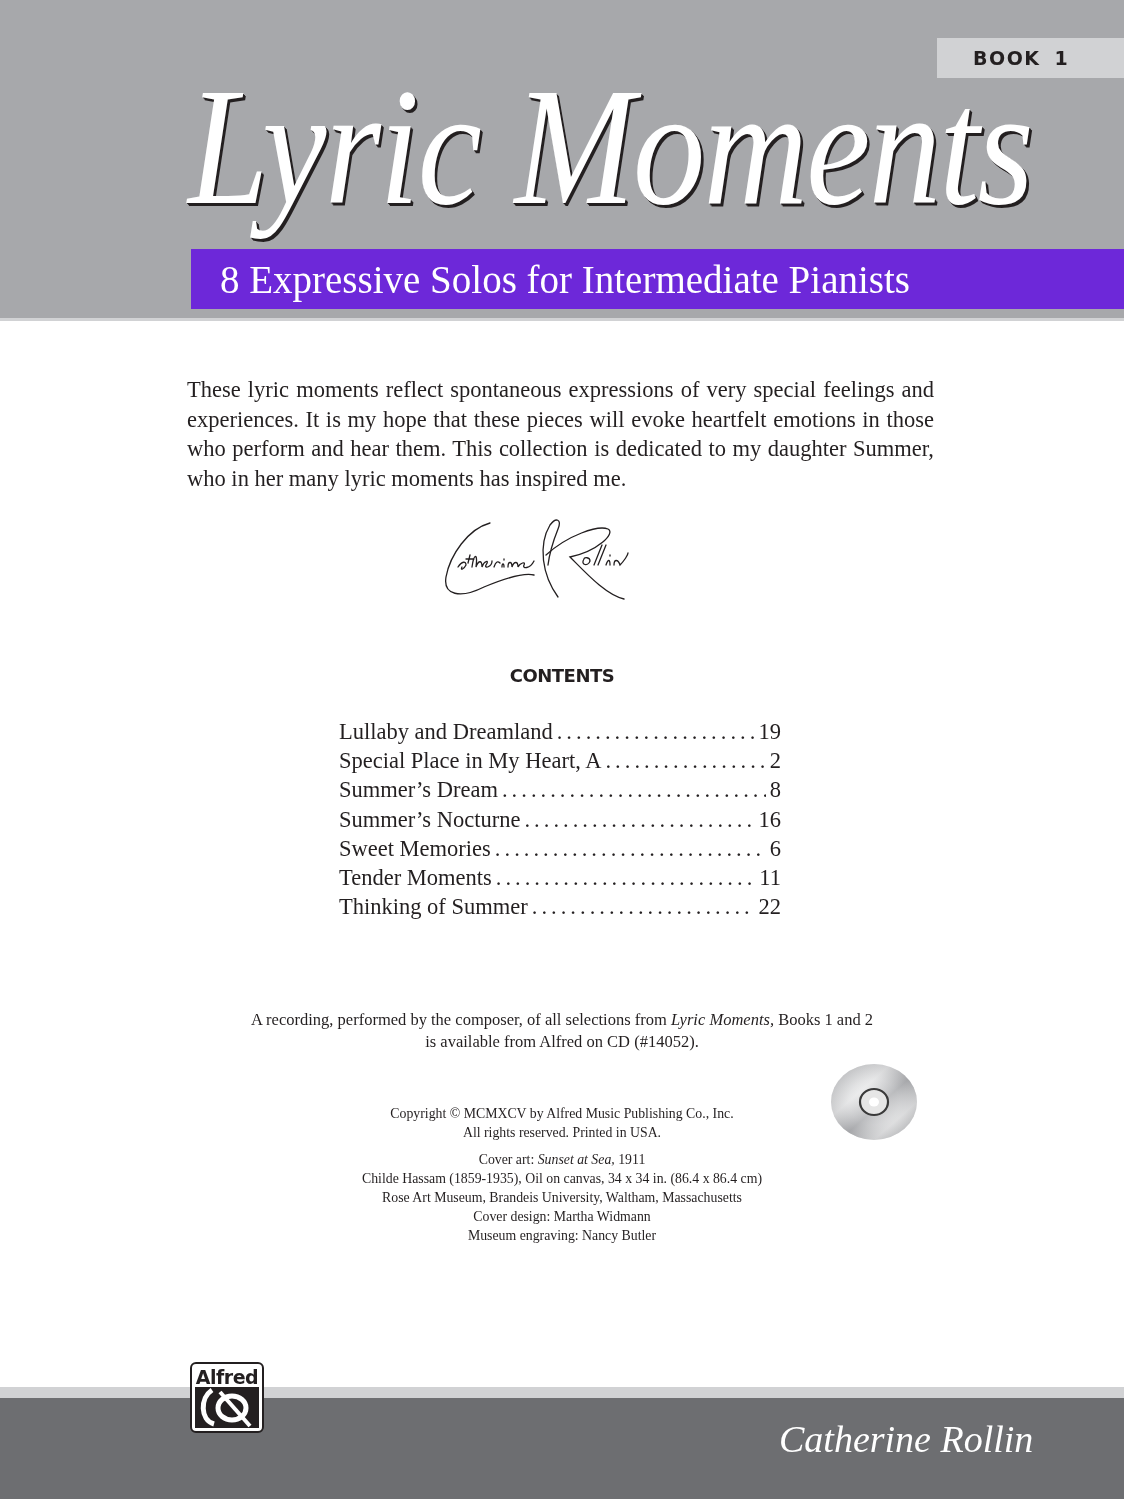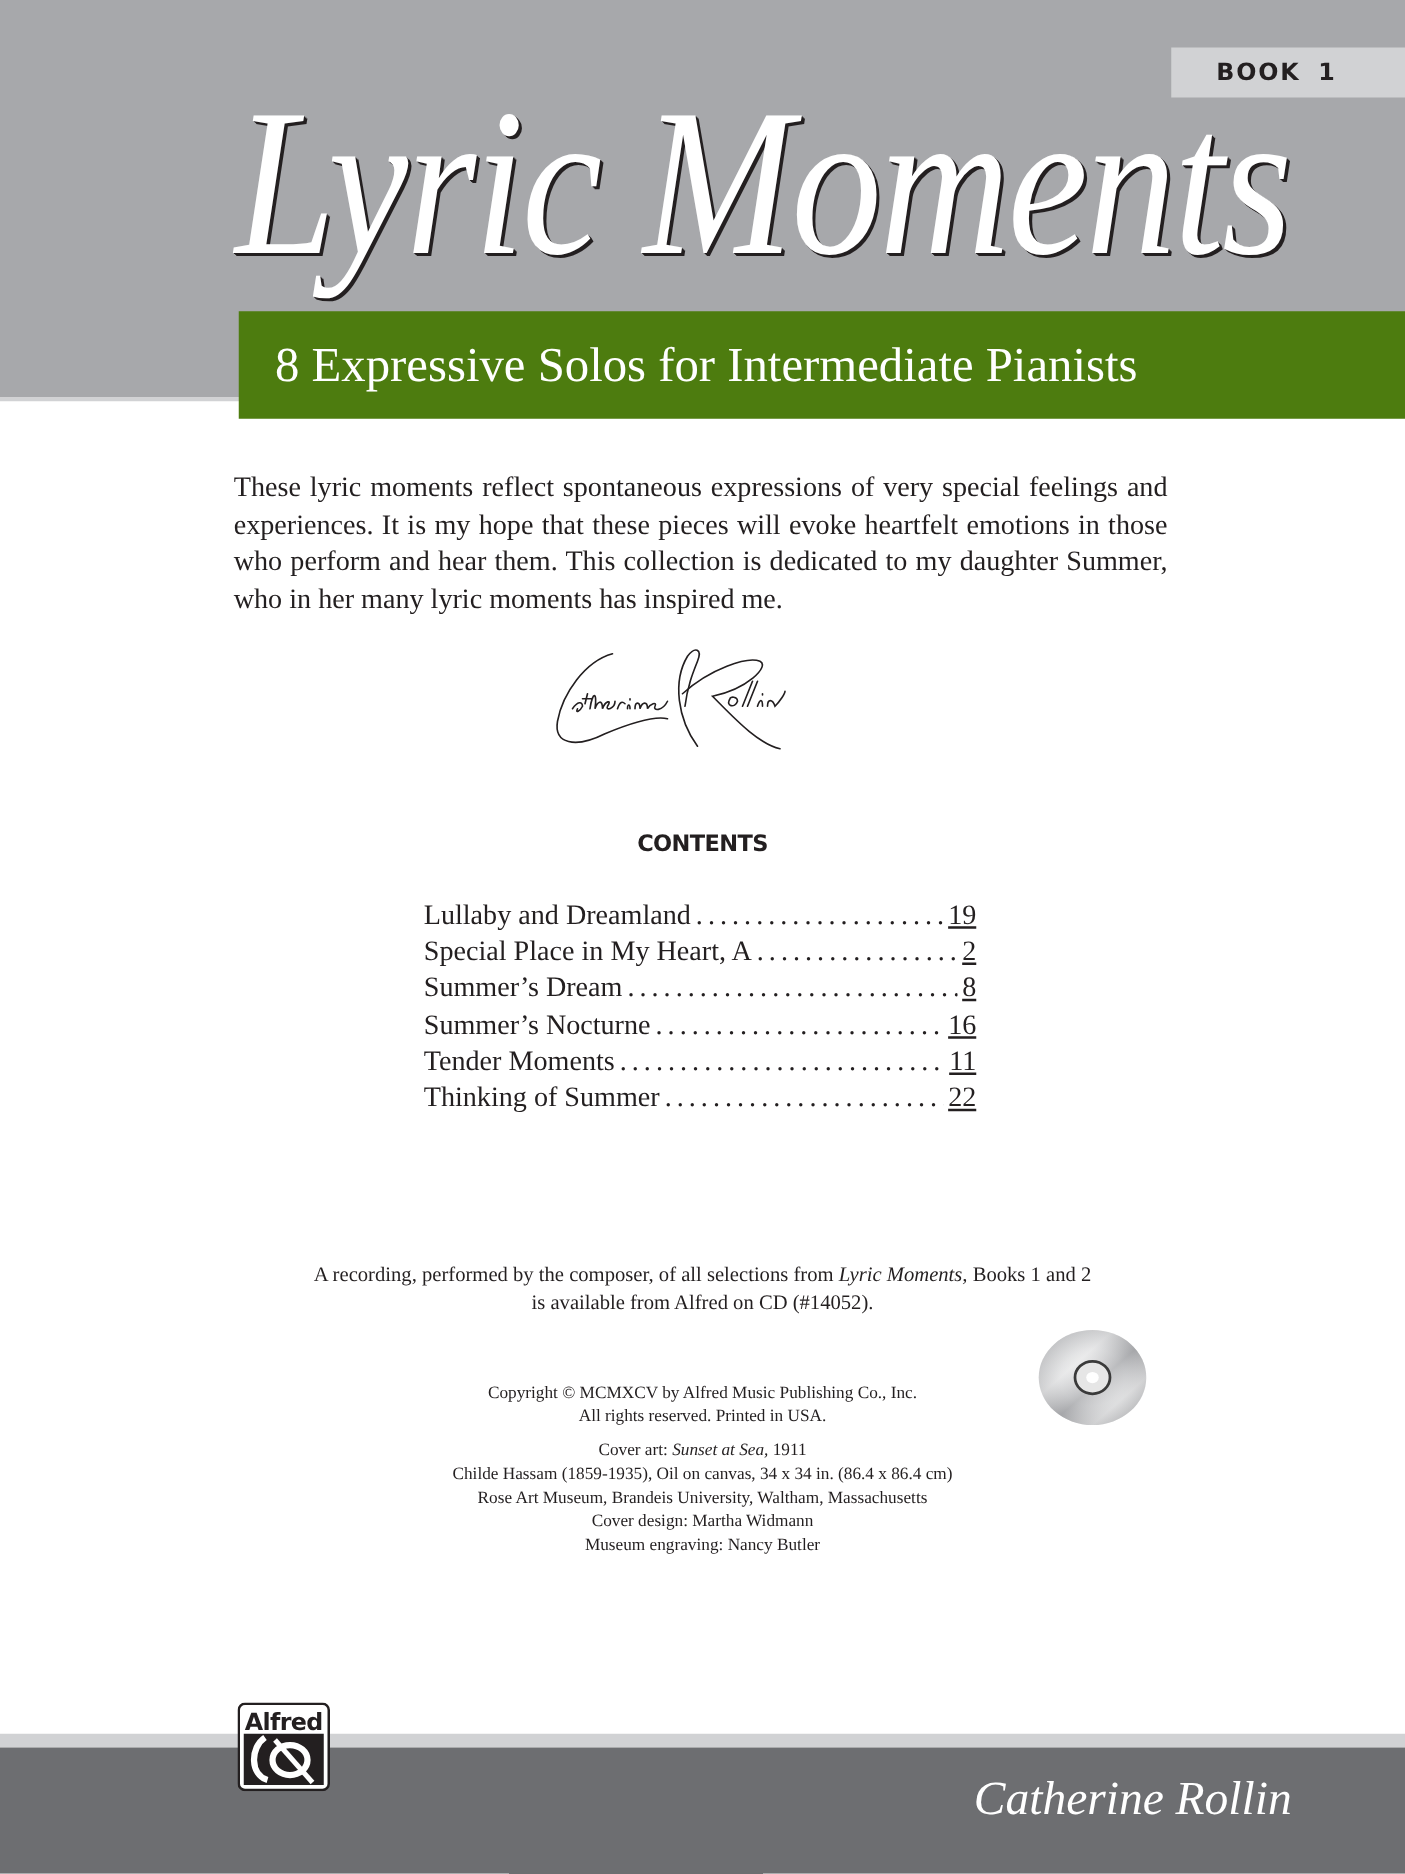--- a/index.html
+++ b/index.html
@@ -24,22 +24,22 @@
     font-size: 19px; letter-spacing: 1.5px; color: #231f20; word-spacing: 6px;
   }
   .main-title {
     position: absolute; left: 188px; top: 62px; margin: 0;
     font-family: "Liberation Serif", "DejaVu Serif", serif; font-style: italic; font-weight: normal;
     font-size: 168px; line-height: 1; color: #ffffff; letter-spacing: -2px;
     transform: scaleX(0.86); transform-origin: left top; white-space: nowrap;
     text-shadow: 3px 3px 0 #231f20, 2px 2px 0 #231f20, 1px 1px 0 #231f20;
   }
   .subtitle-bar {
-    position: absolute; left: 191px; top: 249px; width: 933px; height: 86px;
-    background: #4d7c0f; display: flex; align-items: center;
+    position: absolute; left: 191px; top: 249px; width: 933px; height: 60px;
+    background: #6d28d9; display: flex; align-items: center;
   }
   .subtitle-bar span {
     margin-left: 29px; color: #ffffff; font-size: 39px;
     font-family: "Liberation Serif", "DejaVu Serif", serif; white-space: nowrap;
   }
   .intro {
     position: absolute; left: 187px; top: 375px; width: 747px; margin: 0;
     font-size: 22.5px; line-height: 29.5px; text-align: justify; color: #231f20;
   }
   .signature {
@@ -57,21 +57,21 @@
     display: flex; align-items: baseline; height: 29.2px; font-size: 22.5px; line-height: 29.2px; white-space: nowrap;
   }
   .toc .title { flex: 0 0 auto; }
   .toc .dots {
     flex: 1 1 auto; overflow: hidden; margin: 0 4px; letter-spacing: 3.2px; color: #231f20;
   }
   .toc .dots::before {
     content: ". . . . . . . . . . . . . . . . . . . . . . . . . . . . . . . . . . . . . . . . . . . . . . . . . . . . . . . . . . . . .";
     letter-spacing: -0.8px;
   }
-  .toc .page { flex: 0 0 auto; text-align: right; text-decoration: underline; }
+  .toc .page { flex: 0 0 auto; text-align: right; }
   .recording {
     position: absolute; left: 0; width: 1124px; top: 1009px; text-align: center;
     font-size: 16.5px; line-height: 22px; color: #231f20;
   }
   .cd {
     position: absolute; left: 830px; top: 1063px; width: 88px; height: 78px;
   }
   .credits {
     position: absolute; left: 0; width: 1124px; top: 1104px; text-align: center;
     font-size: 13.8px; line-height: 19px; color: #231f20;
@@ -132,20 +132,25 @@
     </li>
   <li>
       <span class="title">Summer’s Dream</span>
       <span class="dots"></span>
       <span class="page">8</span>
     </li>
   <li>
       <span class="title">Summer’s Nocturne</span>
       <span class="dots"></span>
       <span class="page">16</span>
+    </li>
+  <li>
+      <span class="title">Sweet Memories</span>
+      <span class="dots"></span>
+      <span class="page">6</span>
     </li>
   <li>
       <span class="title">Tender Moments</span>
       <span class="dots"></span>
       <span class="page">11</span>
     </li>
   <li>
       <span class="title">Thinking of Summer</span>
       <span class="dots"></span>
       <span class="page">22</span>

